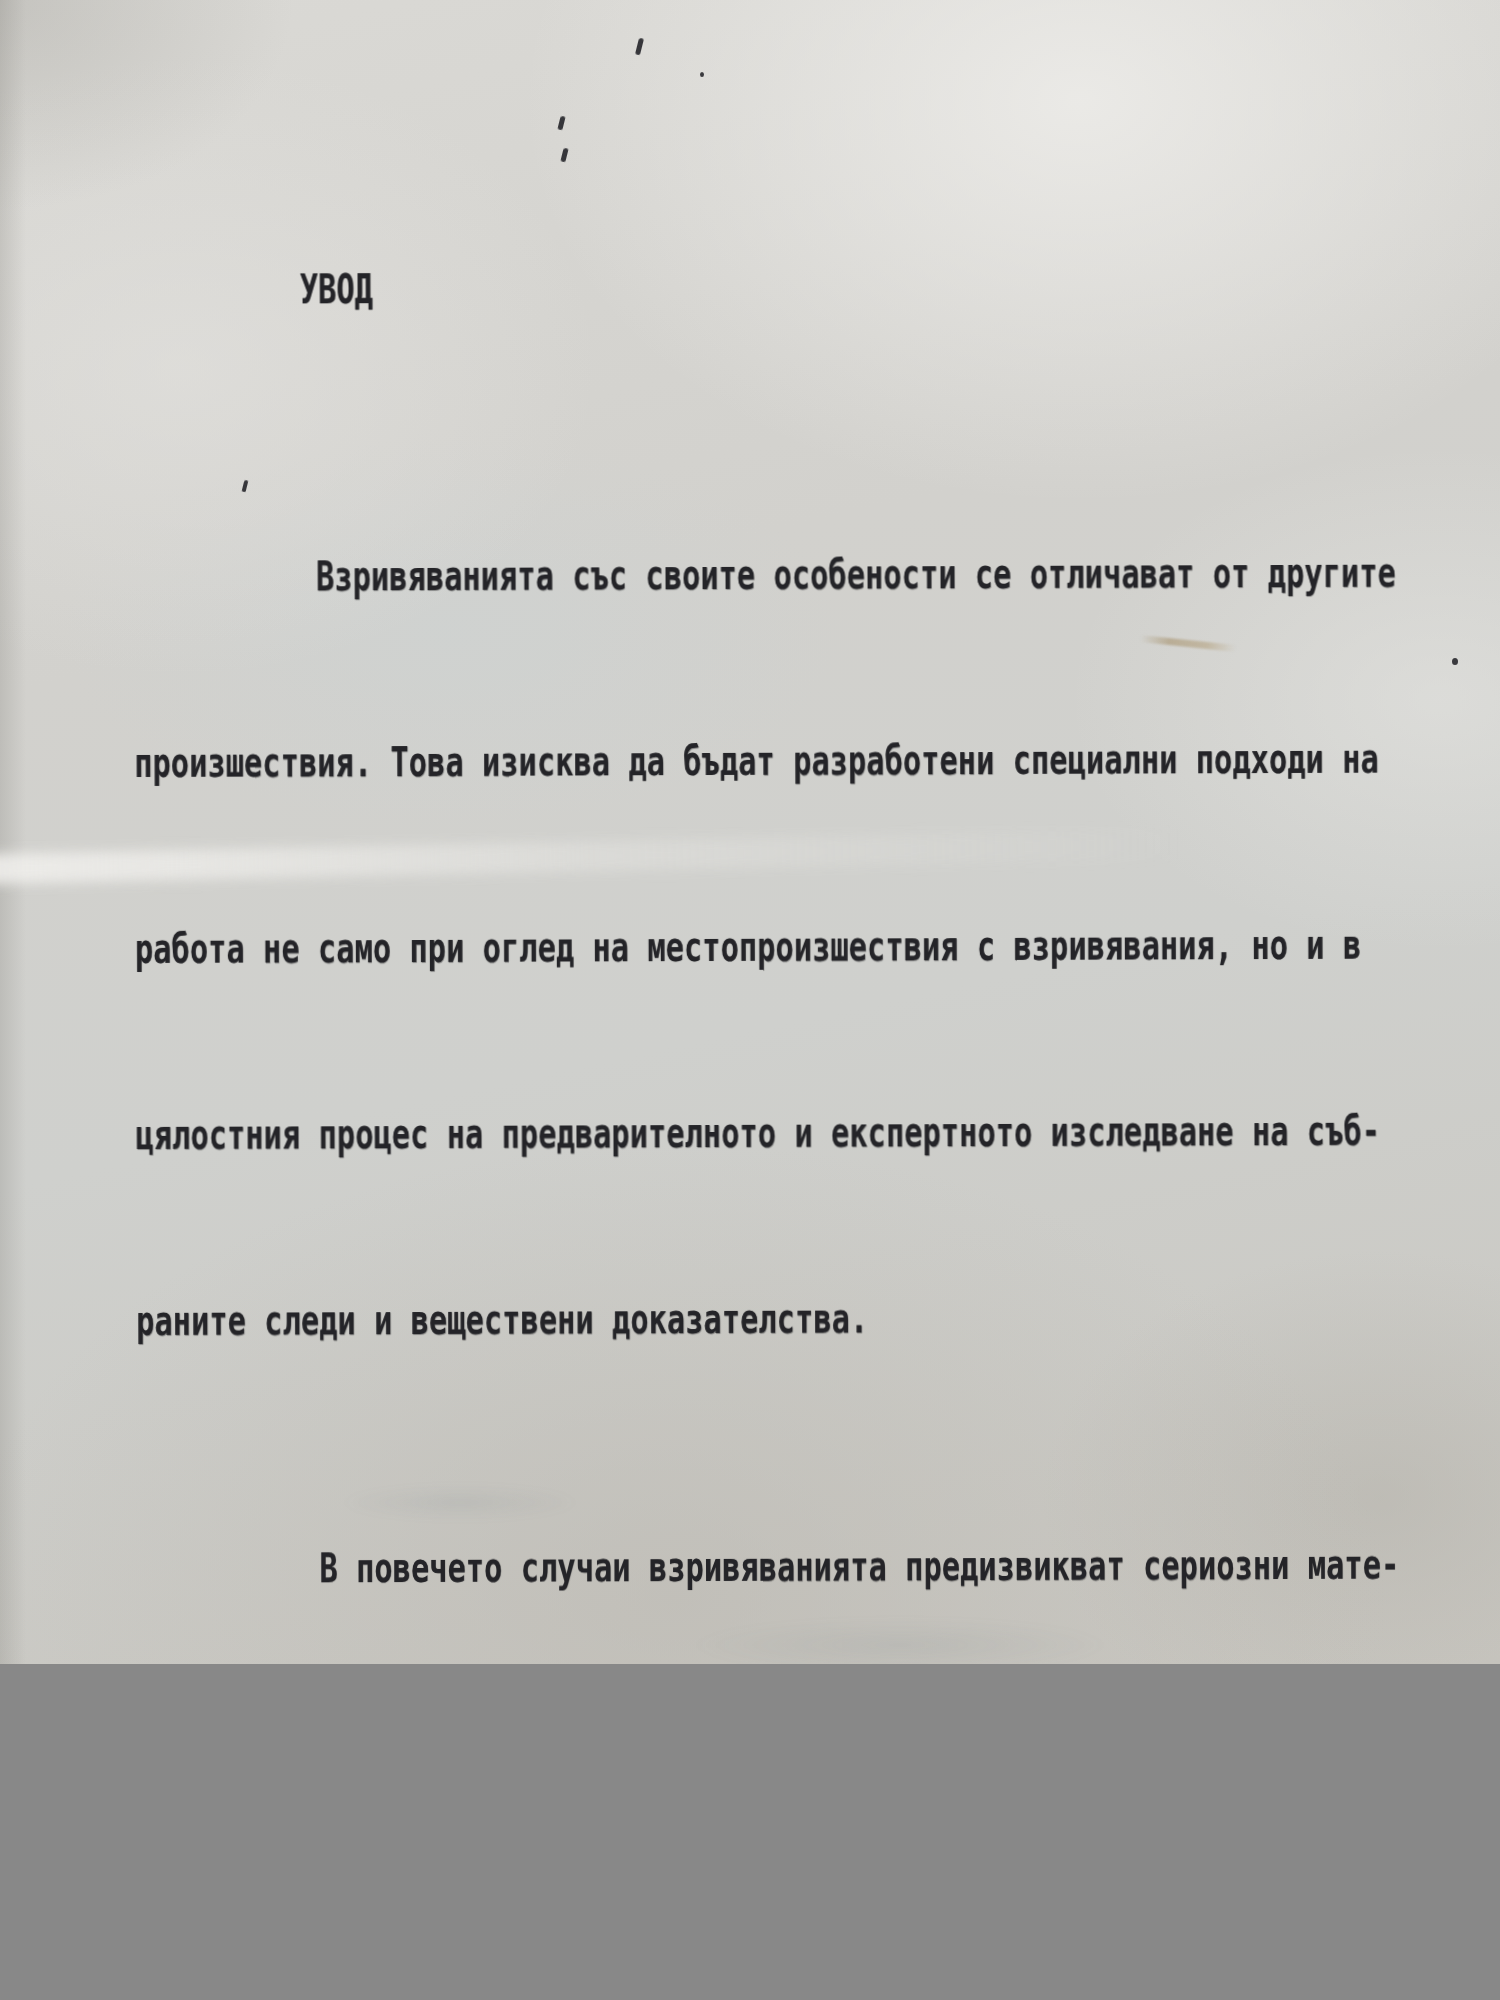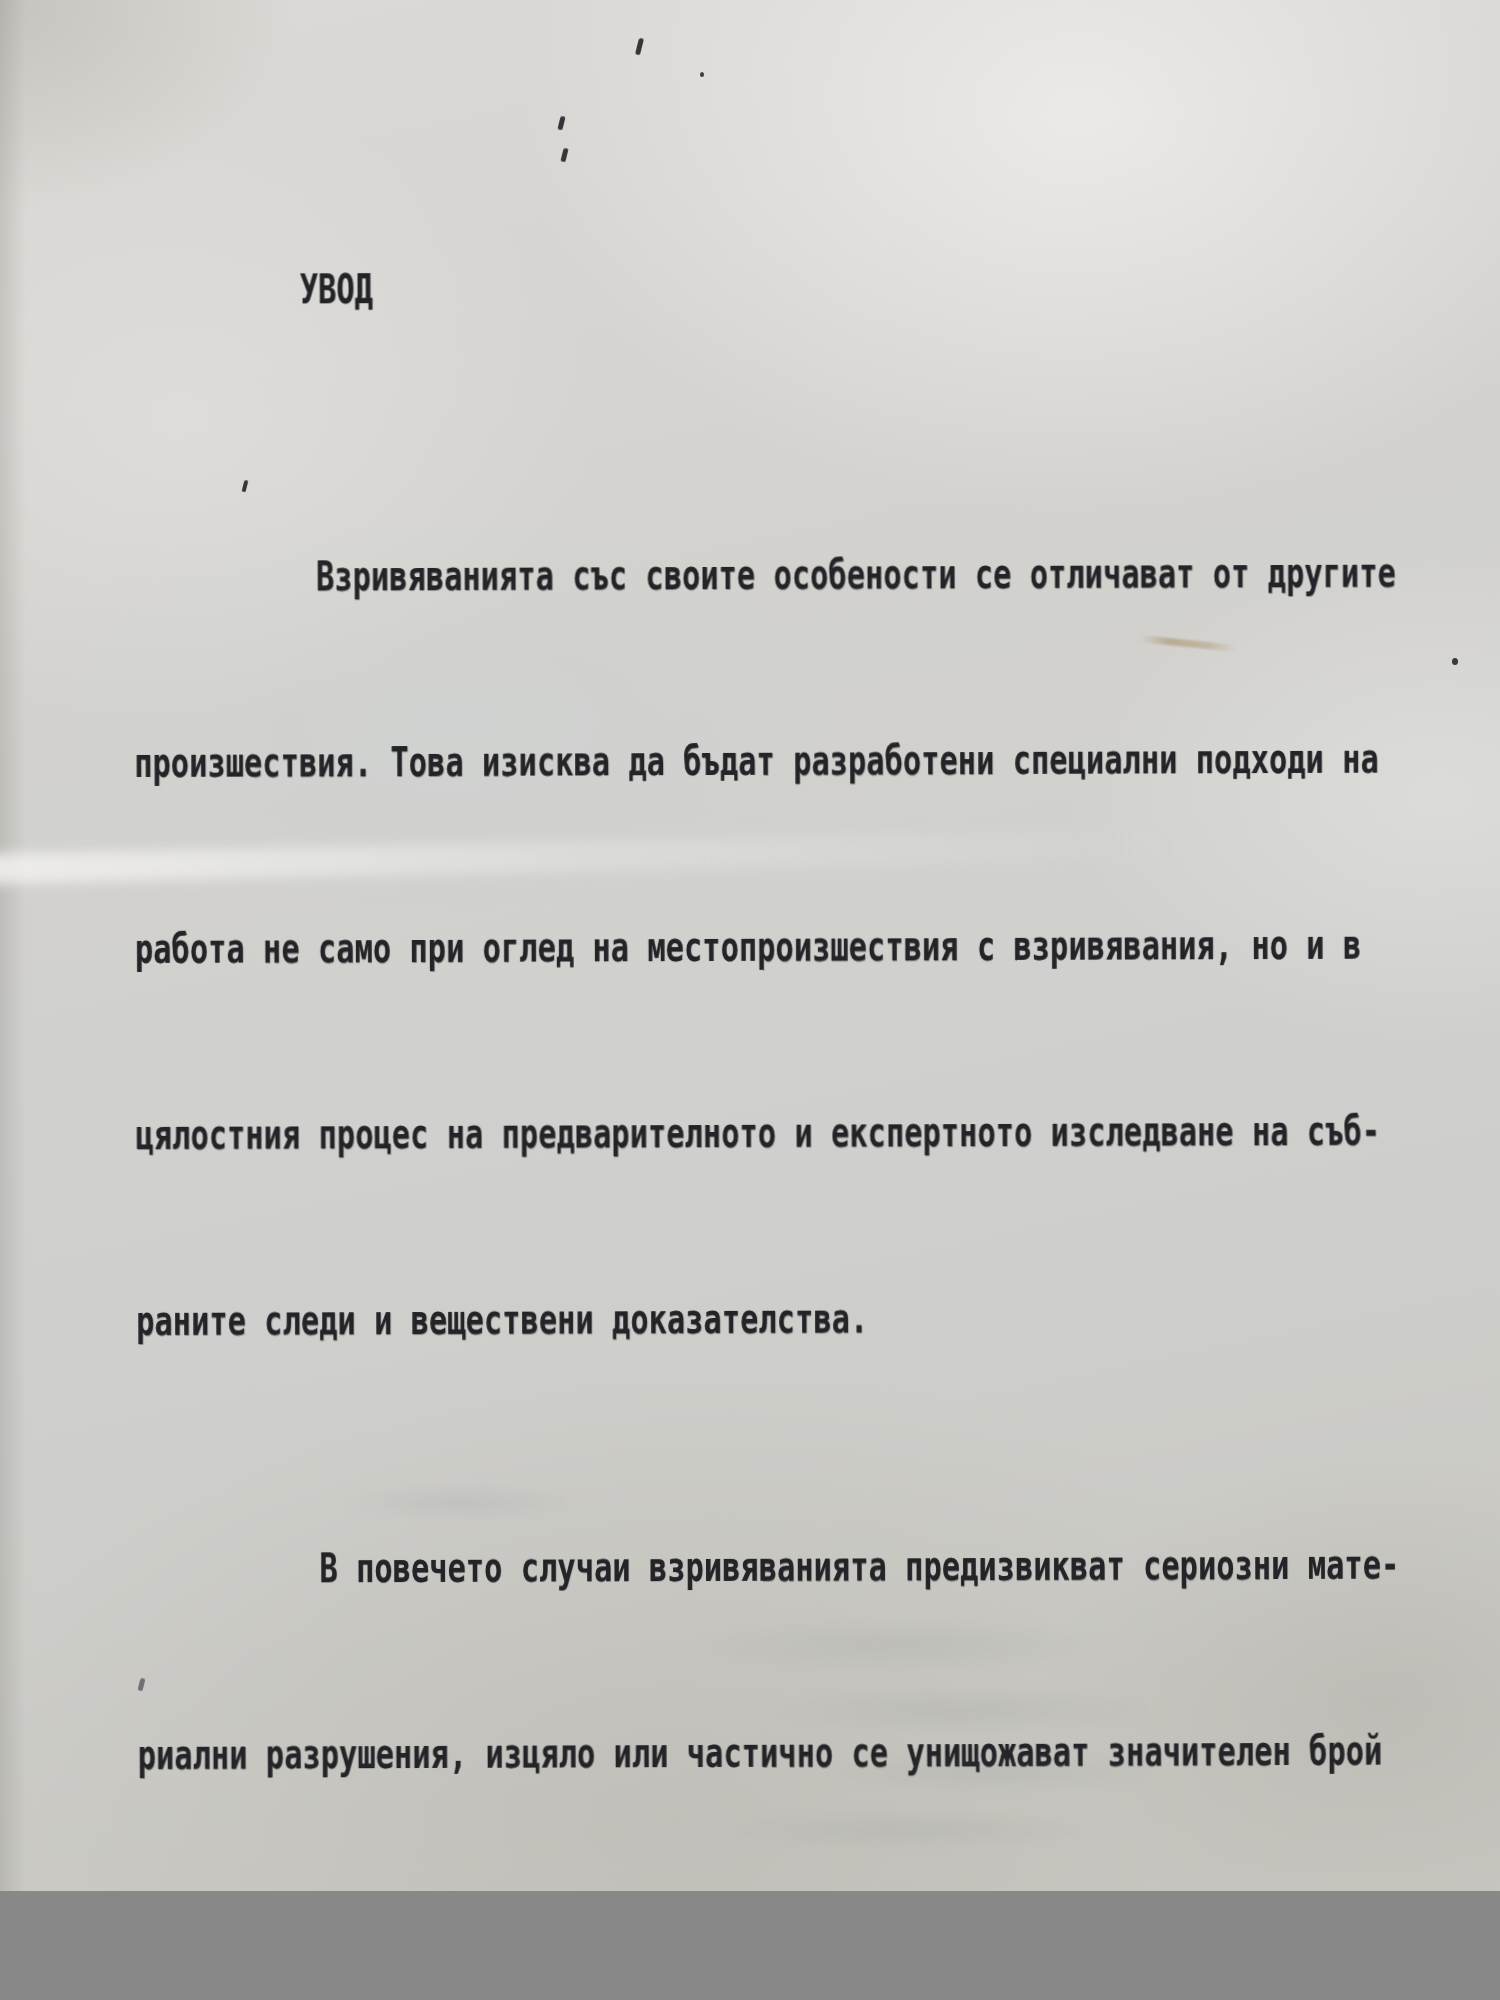--- a/index.html
+++ b/index.html
@@ -3,21 +3,21 @@
 <meta charset="utf-8">
 <style>
   html, body {
     margin: 0;
     padding: 0;
     background: #888;
   }
   .page {
     position: relative;
     width: 1500px;
-    height: 1891px;
+    height: 1664px;
     overflow: hidden;
     font-family: "DejaVu Sans Mono", monospace;
     background-color: #d1d0cb;
     background-image:
       radial-gradient(ellipse 420px 300px at 0% 0%, rgba(148,146,140,0.30), rgba(148,146,140,0) 70%),
       radial-gradient(ellipse 900px 650px at 72% 6%, rgba(238,237,234,0.85), rgba(238,237,234,0) 62%),
       radial-gradient(ellipse 700px 520px at 12% 22%, rgba(228,227,224,0.55), rgba(228,227,224,0) 60%),
       radial-gradient(ellipse 600px 300px at 30% 38%, rgba(204,211,212,0.45), rgba(204,211,212,0) 65%),
       radial-gradient(ellipse 620px 420px at 96% 42%, rgba(231,231,228,0.5), rgba(231,231,228,0) 60%),
       radial-gradient(ellipse 1100px 700px at 45% 96%, rgba(186,183,176,0.55), rgba(186,183,176,0) 65%),

